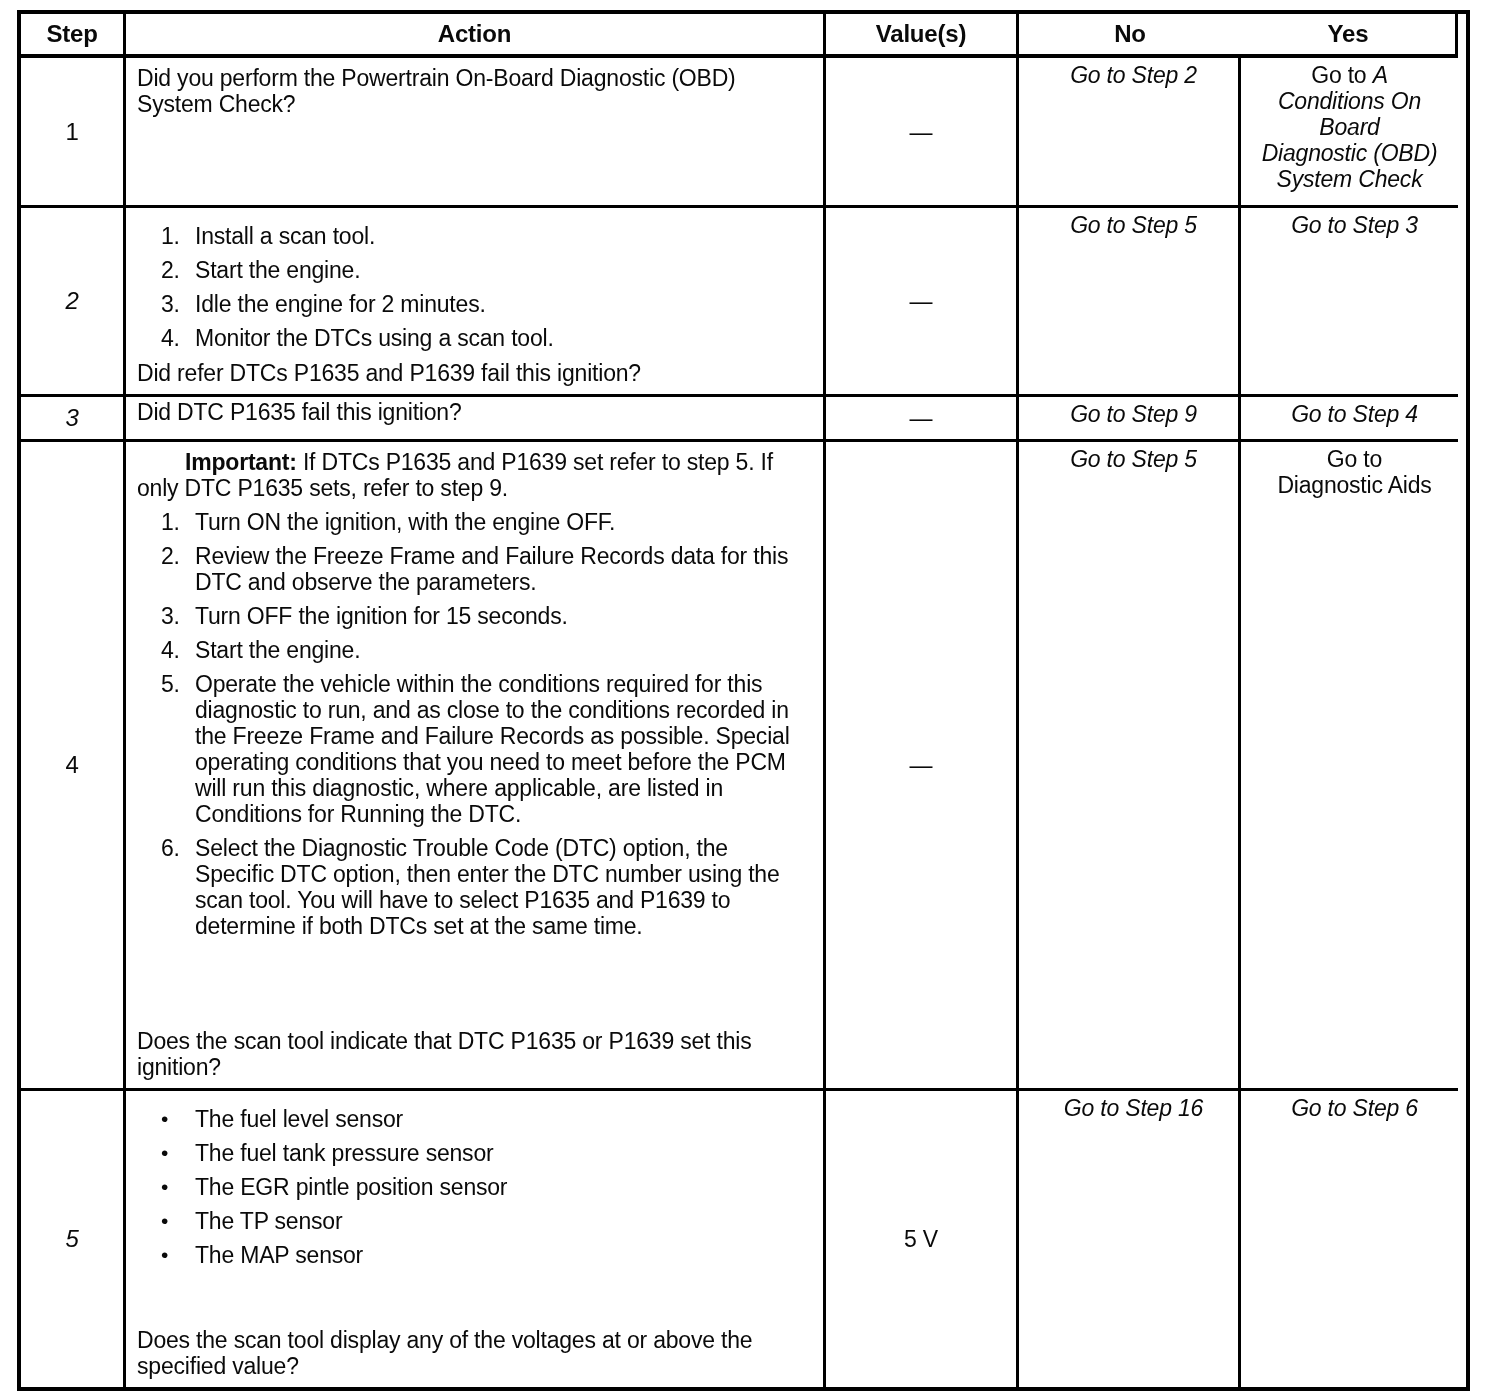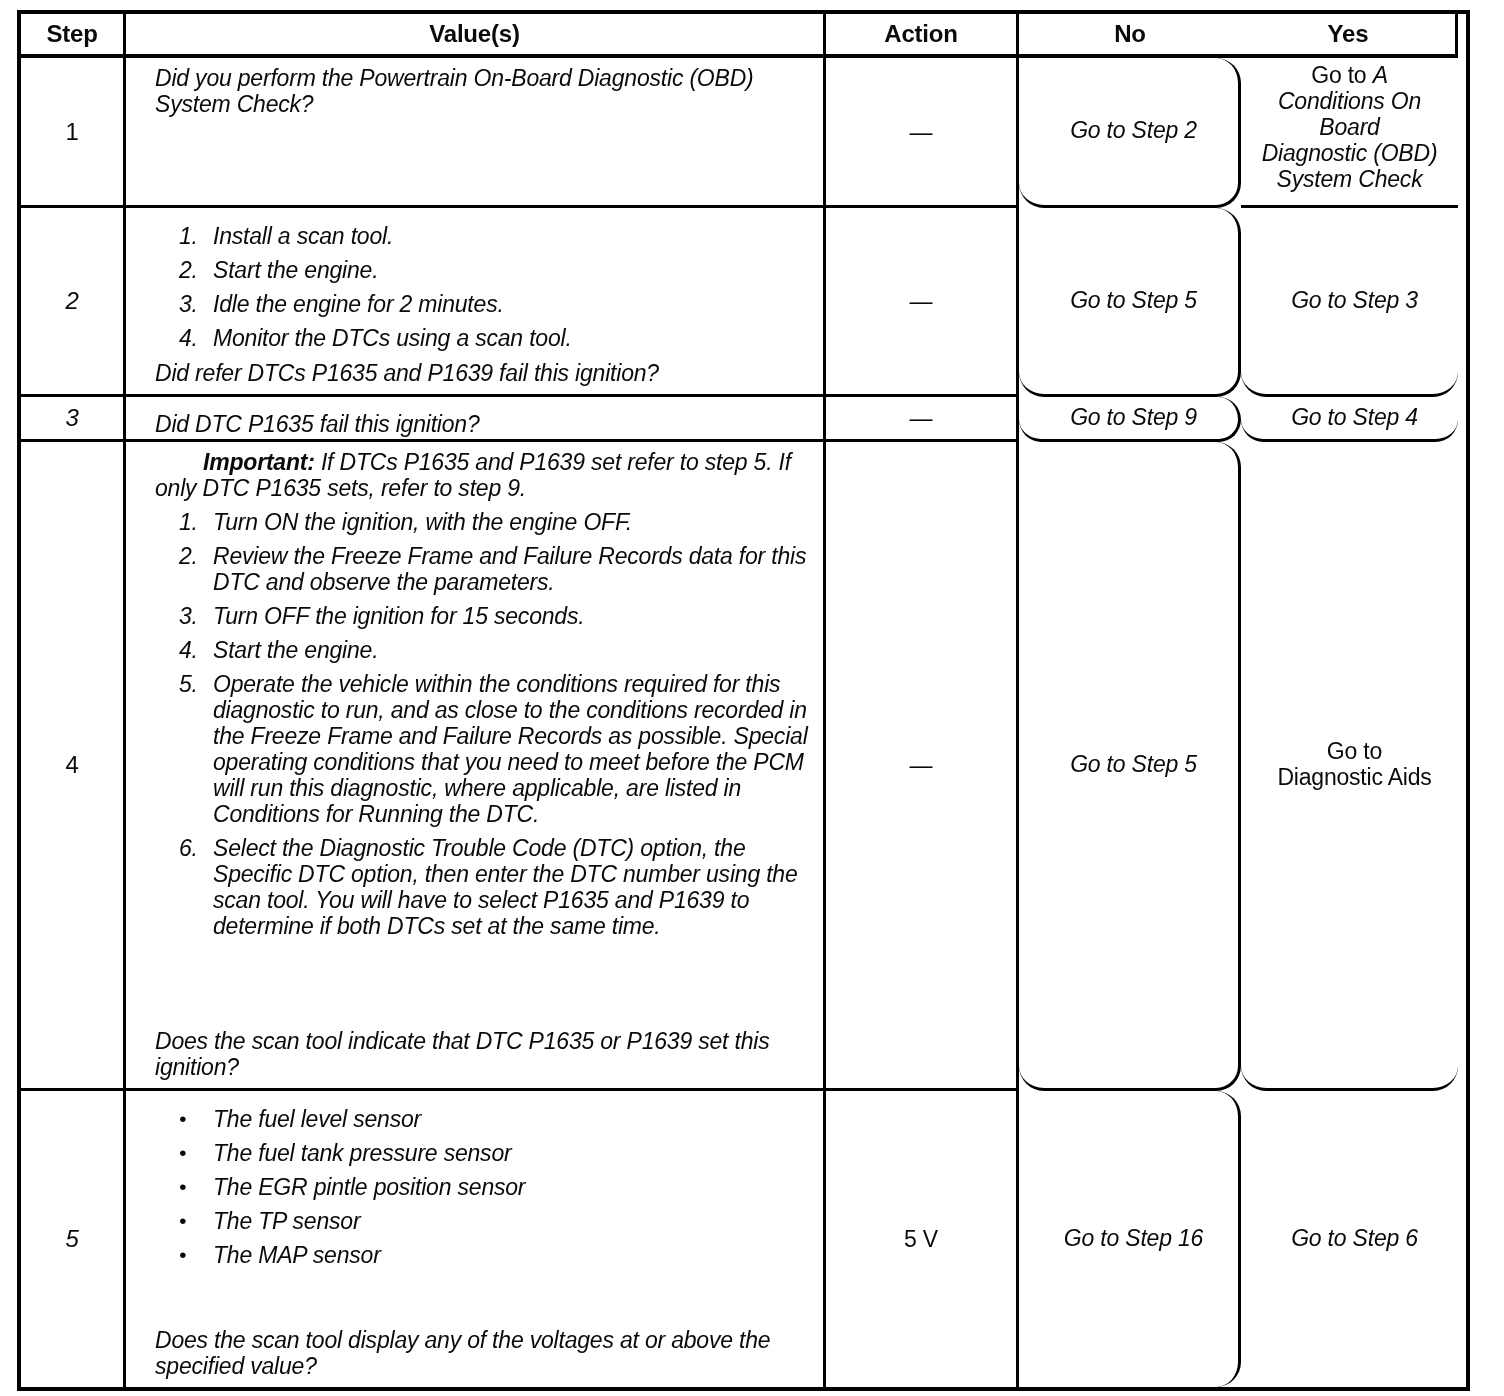--- a/index.html
+++ b/index.html
@@ -52,61 +52,59 @@
   }
   .value-cell {
     display: flex;
     align-items: center;
     justify-content: center;
   }
   .goto-cell {
     display: flex;
     flex-direction: column;
     align-items: center;
-    justify-content: center;
+    justify-content: flex-start;
     text-align: center;
     padding: 4px 6px 7px 16px;
-    border-radius: 25px;
   }
   .ref-cell {
     display: flex;
     flex-direction: column;
     align-items: center;
     justify-content: flex-start;
     text-align: center;
     padding: 4px 6px 6px 6px;
   }
   .action-cell {
     display: flex;
     flex-direction: column;
-    padding: 7px 10px 8px 29px;
-    font-style: italic;
-  }
-  .action-cell.vcenter { justify-content: flex-end; padding-top: 2px; padding-bottom: 2px; }
+    padding: 7px 10px 8px 11px;
+  }
+  .action-cell.vcenter { justify-content: flex-start; padding-top: 2px; padding-bottom: 2px; }
   .it { font-style: italic; }
   .b  { font-weight: bold; margin-left: 48px; }
   .list-item, .bullet-item {
     display: flex;
     margin: 8px 0 0 24px;
   }
   .marker { min-width: 34px; flex: none; }
   .bmarker { min-width: 34px; flex: none; font-size: 21px; }
   .itxt { flex: 1; }
   .question { margin-top: auto; padding-top: 9px; }
   .no-line { display: block; }
 </style>
 </head>
 <body>
 
 <div class="page">
   <div class="tbl">
 
     <div class="cell hd">Step</div>
+    <div class="cell hd">Action</div>
     <div class="cell hd">Value(s)</div>
-    <div class="cell hd">Action</div>
     <div class="cell hd last-col">No</div>
     <div class="cell hd">Yes</div>
 
     <div class="cell step-cell">1</div>
     <div class="cell action-cell">
       <div class="para">Did you perform the Powertrain On-Board Diagnostic (OBD) System Check?</div>
     </div>
     <div class="cell value-cell">
       <span>—</span>
     </div>

